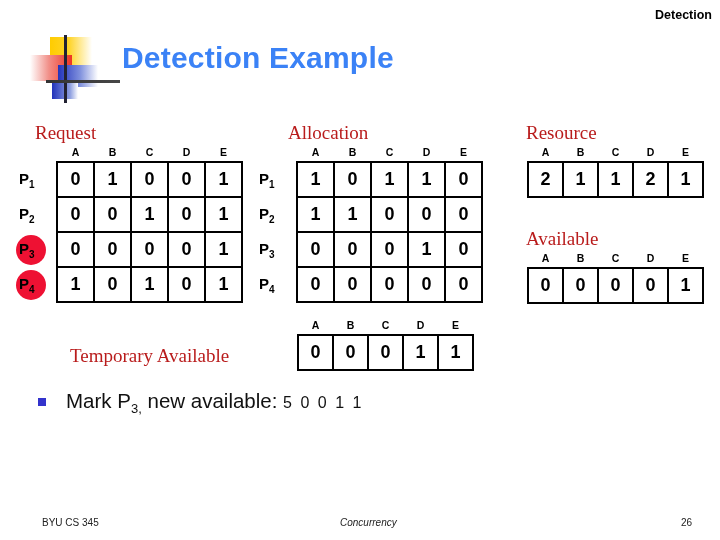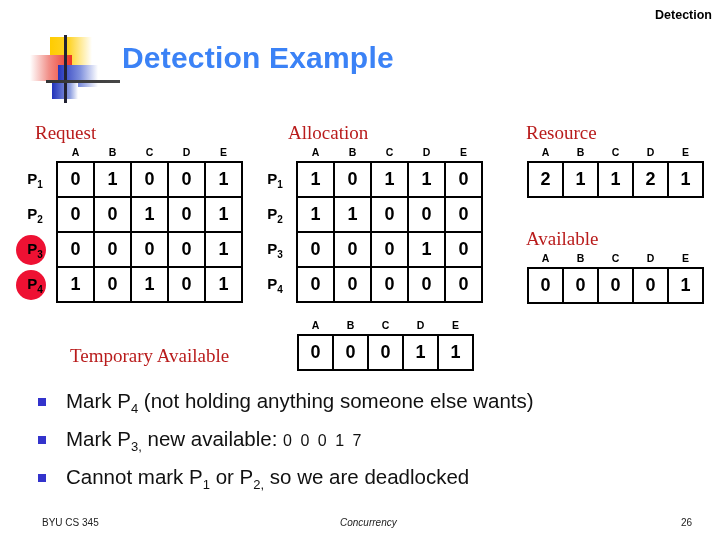--- a/index.html
+++ b/index.html
@@ -85,21 +85,21 @@
     font-size: 10.5px;
     font-weight: bold;
     color: #000000;
     padding: 0 0 2px 0;
     height: 14px;
   }
 
   
   .row-label {
     border: none !important;
-    text-align: center;
+    text-align: left;
     padding-right: 5px !important;
     font-family: "Liberation Sans", sans-serif;
     font-size: 15px;
     font-weight: bold;
     color: #000000;
     position: relative;
     white-space: nowrap;
   }
   .row-label .sub {
     font-size: 10px;
@@ -424,25 +424,19 @@
       <td class="cell">0</td>
       <td class="cell">0</td>
       <td class="cell">1</td>
       <td class="cell">1</td>
     </tr>
   </tbody>
 </table>
 
 <ul id="bullet-list">
   <li>
-    <span class="bullet-sq"></span><span>Mark P</span><span class="sub">4</span><span> (not holding anything someone else wants)</span>
-  </li>
-  <li>
-    <span class="bullet-sq"></span><span>Mark P</span><span class="sub">3,</span><span> new available: </span><span class="vec">0 0 0 1 7</span>
-  </li>
-  <li>
-    <span class="bullet-sq"></span><span>Cannot mark P</span><span class="sub">1</span><span> or P</span><span class="sub">2,</span><span> so we are deadlocked</span>
+    <span class="bullet-sq"></span><span>Mark P</span><span class="sub">3,</span><span> new available: </span><span class="vec">5 0 0 1 1</span>
   </li>
 </ul>
 
 <div id="footer-left" class="footer-text">BYU CS 345</div>
 <div id="footer-center" class="footer-text">Concurrency</div>
 <div id="footer-right" class="footer-text">26</div>
 
 </body></html>

